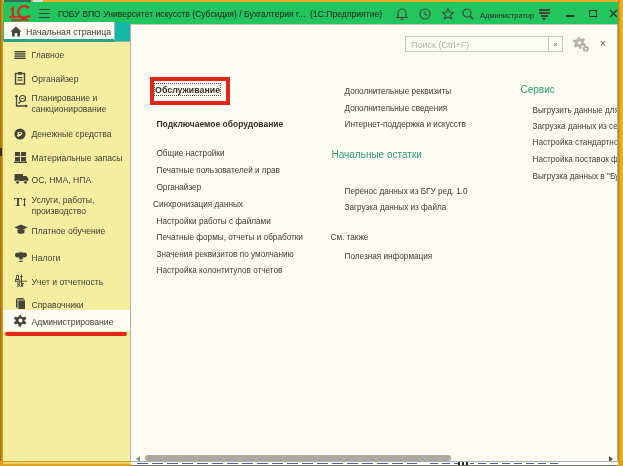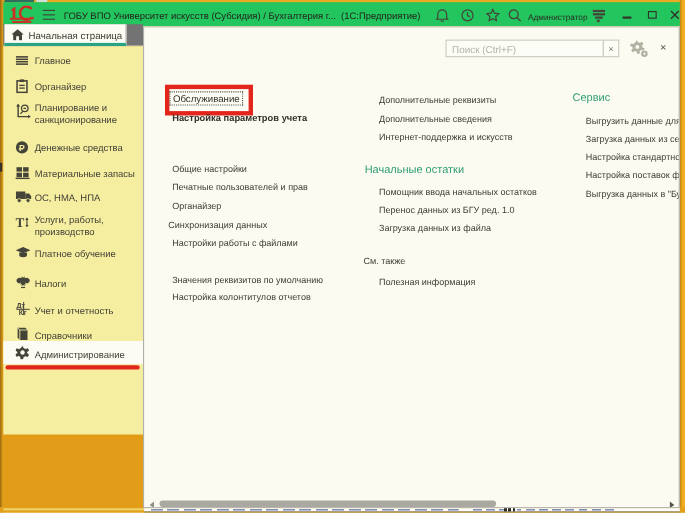--- a/index.html
+++ b/index.html
@@ -1,22 +1,22 @@
 <!DOCTYPE html>
 <html><head><meta charset="utf-8">
 <style>
 *{margin:0;padding:0;box-sizing:border-box}
 html,body{width:623px;height:466px;overflow:hidden}
 body{position:relative;font-family:"Liberation Sans",sans-serif;background:#e29c18}
 .abs{position:absolute}
 
 #titlebar{left:3px;top:2px;width:615px;height:22px;background:#22c55e}
-#tabrow{left:3px;top:22px;width:127px;height:20px;background:#737373;border-bottom:1px solid #a9a9a1}
+#tabrow{left:3px;top:22px;width:127px;height:20px;background:#14b8a6;border-bottom:1px solid #a9a9a1}
 #tab{position:absolute;left:1px;top:0;width:111px;height:20px;background:#fcfcf4;border-bottom:3px solid #25a383;border-right:1px solid #b5b5ad}
-#sidebar{left:3px;top:42px;width:127px;height:353px;background:#f5eda0}
+#sidebar{left:3px;top:42px;width:127px;height:419px;background:#f5eda0}
 #content{left:130px;top:24px;width:488px;height:438px;background:#fbfbf1;border:1px solid #b0b0a8;border-top:1px solid #c6c6bc}
 .sideitem{position:absolute;left:28.5px;font-size:8.6px;color:#403f35;white-space:nowrap;line-height:10.8px}
 .sideicon{position:absolute;left:11px}
 .link{position:absolute;font-size:8.2px;color:#3e3d33;white-space:nowrap}
 .bold{font-weight:bold;color:#33322a;font-size:8.5px}
 .ghead{position:absolute;font-size:10px;color:#2e9c74;white-space:nowrap}
 </style></head>
 <body>
 
 <div class="abs" style="left:0;top:0;width:623px;height:2px;background:#e9ad25"></div>
@@ -189,36 +189,36 @@
   <div class="abs" style="left:417px;top:11px;width:15px;height:16px;border:1px solid #c9c9bf;background:#fdfdf7;text-align:center;font-size:8px;color:#6f6e64;padding-top:3px">×</div>
   <svg class="abs" style="left:440px;top:11px" width="20" height="17" viewBox="0 0 20 17">
       <path d="M8 0.5 L9 2.5 A5 5 0 0 1 10.5 3 L12.5 2 L14 3.8 L12.6 5.5 A5 5 0 0 1 13 7 L15 8 L14 10 L11.8 9.5 A5 5 0 0 1 10.5 10.5 L10.7 12.7 L8.4 13 L7.7 10.8 A5 5 0 0 1 6.2 10.3 L4.3 11.5 L2.8 9.8 L4.2 8 A5 5 0 0 1 3.8 6.6 L1.7 5.8 L2.5 3.6 L4.8 4 A5 5 0 0 1 6 3z" fill="#b2b2a2"></path>
       <circle cx="8.4" cy="6.7" r="1.8" fill="#fbfbf1"></circle>
       <circle cx="14.8" cy="12.8" r="3" fill="#b2b2a2"></circle>
       <circle cx="14.8" cy="12.8" r="1" fill="#fbfbf1"></circle>
     </svg>
   <div class="abs" style="left:466px;top:13px;width:12px;text-align:center;font-size:10px;color:#55544a">×</div>
 
   <div class="abs" style="left:19px;top:52px;width:80px;height:28px;border:4.6px solid #e3261b;background:#fcfcf4">
-    <div style="position:absolute;left:-0.2px;top:1.9px;width:67.5px;height:13.5px;border:1px dotted #55544a;font-size:8.8px;font-weight:normal;color:#33322a;text-align:center;padding-top:1.6px;white-space:nowrap">Обслуживание</div>
+    <div style="position:absolute;left:-0.2px;top:1.9px;width:67.5px;height:13.5px;border:1px dotted #55544a;font-size:8.8px;font-weight:bold;color:#33322a;text-align:center;padding-top:1.6px;white-space:nowrap">Обслуживание</div>
   </div>
-  <div class="link bold" style="left:25.5px;top:76.5px">Настройка параметров учета</div>
+  <div class="link bold" style="left:25.5px;top:94px">Подключаемое оборудование</div>
   <div class="link" style="left:25.5px;top:123.5px">Общие настройки</div>
   <div class="link" style="left:25.5px;top:140.5px">Печатные пользователей и прав</div>
   <div class="link" style="left:25.5px;top:157.5px">Органайзер</div>
   <div class="link" style="left:22px;top:174.5px">Синхронизация данных</div>
   <div class="link" style="left:25.5px;top:191.5px">Настройки работы с файлами</div>
+  <div class="link" style="left:25.5px;top:208px">Печатные формы, отчеты и обработки</div>
   <div class="link" style="left:25.5px;top:224.5px">Значения реквизитов по умолчанию</div>
   <div class="link" style="left:25.5px;top:241px">Настройка колонтитулов отчетов</div>
 
   <div class="link" style="left:213.5px;top:62px">Дополнительные реквизиты</div>
   <div class="link" style="left:213.5px;top:78.5px">Дополнительные сведения</div>
   <div class="link" style="left:213.5px;top:94.5px">Интернет-поддержка и искусств</div>
   <div class="ghead" style="left:200.5px;top:123.5px">Начальные остатки</div>
-  <div class="link" style="left:213.5px;top:145px">Помощник ввода начальных остатков</div>
   <div class="link" style="left:213.5px;top:161.5px">Перенос данных из БГУ ред. 1.0</div>
   <div class="link" style="left:213.5px;top:178px">Загрузка данных из файла</div>
   <div class="link" style="left:199.5px;top:207.5px">См. также</div>
   <div class="link" style="left:213.5px;top:227px">Полезная информация</div>
 
   <div class="ghead" style="left:389.5px;top:58.5px">Сервис</div>
   <div class="link" style="left:401.5px;top:80.5px">Выгрузить данные для перехода</div>
   <div class="link" style="left:401.5px;top:96.5px">Загрузка данных из сервиса</div>
   <div class="link" style="left:401.5px;top:113px">Настройка стандартного интерфейса</div>
   <div class="link" style="left:401.5px;top:129.5px">Настройка поставок файлов</div>

